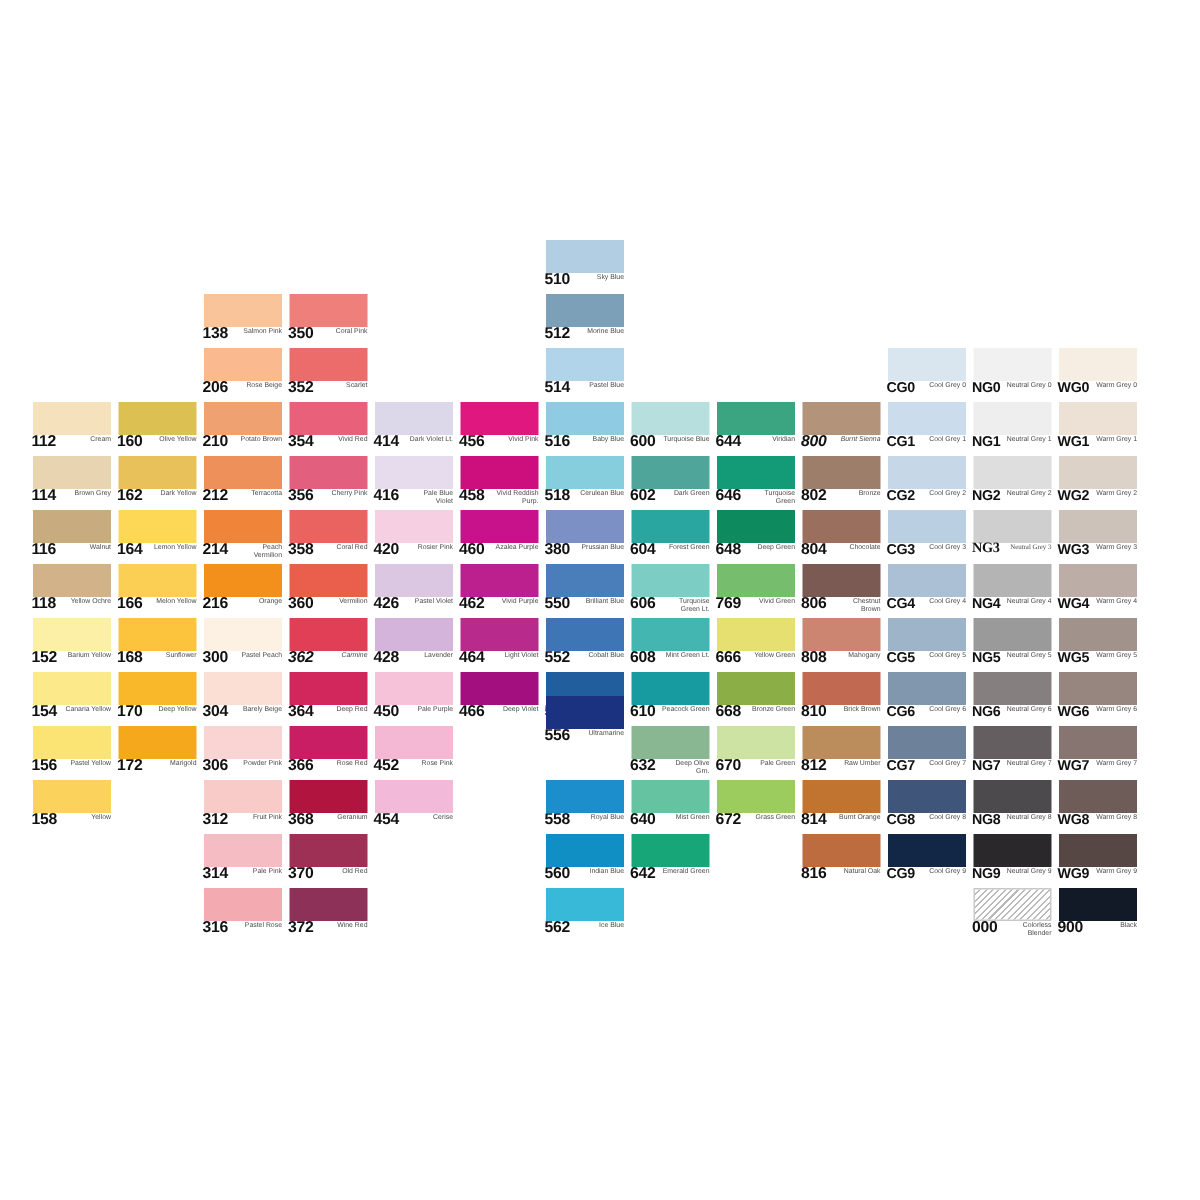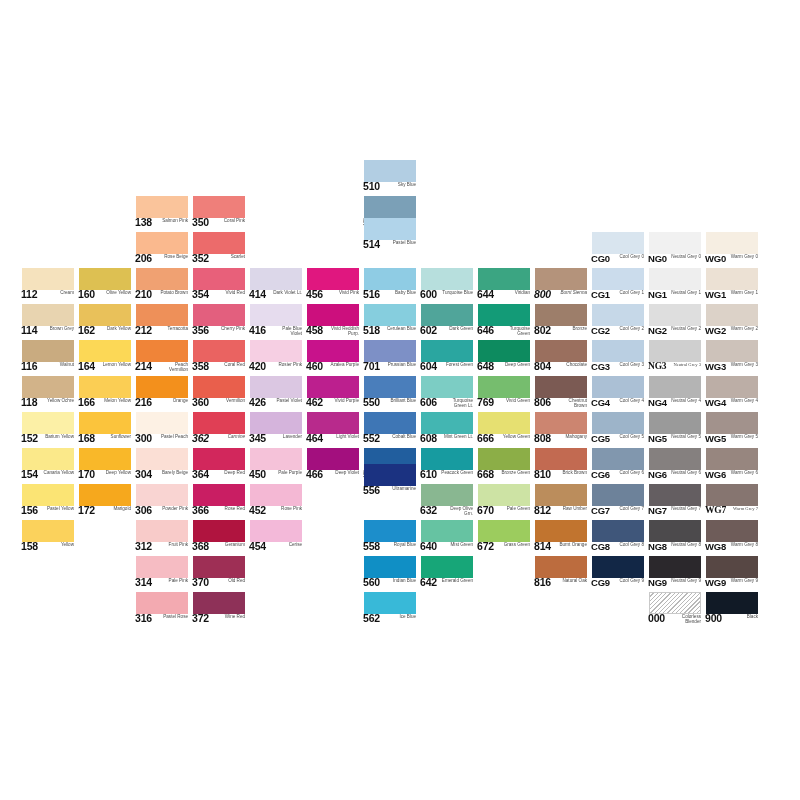--- a/index.html
+++ b/index.html
@@ -334,21 +334,21 @@
       <div class="cell" style="top: 108px; position: absolute;">
         <div class="sw" style="background: rgb(219, 199, 226);"></div>
         <div class="lab">
           <span class="code">426</span>
           <span class="nm">Pastel Violet</span>
         </div>
       </div>
       <div class="cell" style="top: 144px; position: absolute;">
         <div class="sw" style="background: rgb(213, 180, 220);"></div>
         <div class="lab">
-          <span class="code">345</span>
+          <span class="code">428</span>
           <span class="nm">Lavender</span>
         </div>
       </div>
       <div class="cell" style="top: 180px; position: absolute;">
         <div class="sw" style="background: rgb(245, 194, 217);"></div>
         <div class="lab">
           <span class="code">450</span>
           <span class="nm">Pale Purple</span>
         </div>
       </div>
@@ -419,21 +419,21 @@
           <span class="nm">Sky Blue</span>
         </div>
       </div>
       <div class="cell" style="top: 36px; position: absolute;">
         <div class="sw" style="background: rgb(123, 160, 183);"></div>
         <div class="lab">
           <span class="code">512</span>
           <span class="nm">Morine Blue</span>
         </div>
       </div>
-      <div class="cell" style="top: 58px; position: absolute;">
+      <div class="cell" style="top: 72px; position: absolute;">
         <div class="sw" style="background: rgb(177, 212, 234);"></div>
         <div class="lab">
           <span class="code">514</span>
           <span class="nm">Pastel Blue</span>
         </div>
       </div>
       <div class="cell" style="top: 108px; position: absolute;">
         <div class="sw" style="background: rgb(143, 204, 228);"></div>
         <div class="lab">
           <span class="code">516</span>
@@ -443,21 +443,21 @@
       <div class="cell" style="top: 144px; position: absolute;">
         <div class="sw" style="background: rgb(134, 206, 222);"></div>
         <div class="lab">
           <span class="code">518</span>
           <span class="nm">Cerulean Blue</span>
         </div>
       </div>
       <div class="cell" style="top: 180px; position: absolute;">
         <div class="sw" style="background: rgb(125, 144, 198);"></div>
         <div class="lab">
-          <span class="code">701</span>
+          <span class="code">380</span>
           <span class="nm">Prussian Blue</span>
         </div>
       </div>
       <div class="cell" style="top: 216px; position: absolute;">
         <div class="sw" style="background: rgb(74, 126, 187);"></div>
         <div class="lab">
           <span class="code">550</span>
           <span class="nm">Brilliant Blue</span>
         </div>
       </div>
@@ -879,21 +879,21 @@
           <span class="nm">Warm Grey 5</span>
         </div>
       </div>
       <div class="cell" style="top: 216px; position: absolute;">
         <div class="sw" style="background: rgb(151, 134, 127);"></div>
         <div class="lab">
           <span class="code small">WG6</span>
           <span class="nm">Warm Grey 6</span>
         </div>
       </div>
-      <div class="cell" style="top: 252px; position: absolute; font-family: Liberation Serif, serif;">
+      <div class="cell" style="top: 252px; position: absolute;">
         <div class="sw" style="background: rgb(134, 117, 112);"></div>
         <div class="lab">
           <span class="code small">WG7</span>
           <span class="nm">Warm Grey 7</span>
         </div>
       </div>
       <div class="cell" style="top: 288px; position: absolute;">
         <div class="sw" style="background: rgb(110, 92, 89);"></div>
         <div class="lab">
           <span class="code small">WG8</span>

